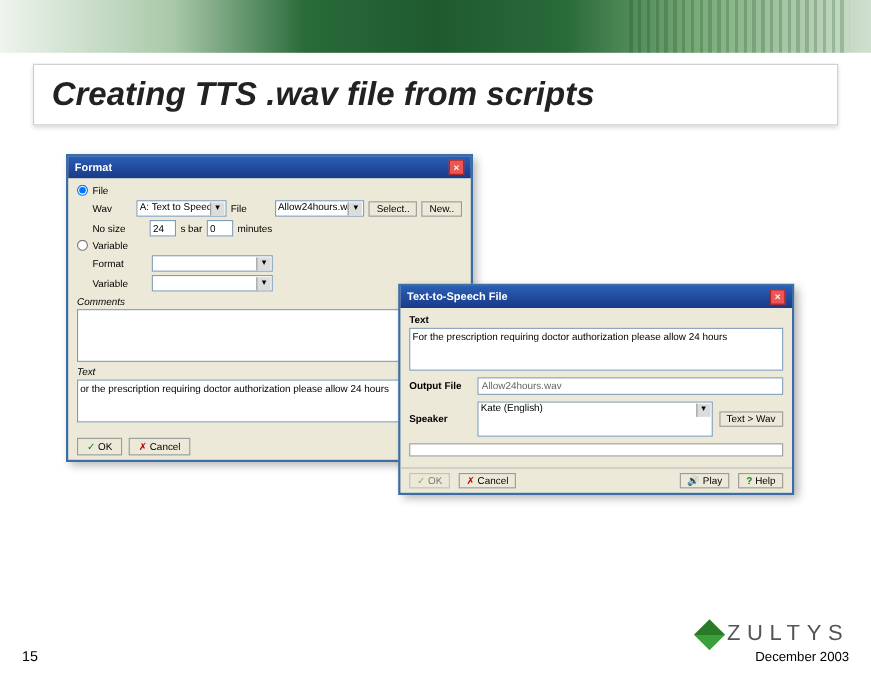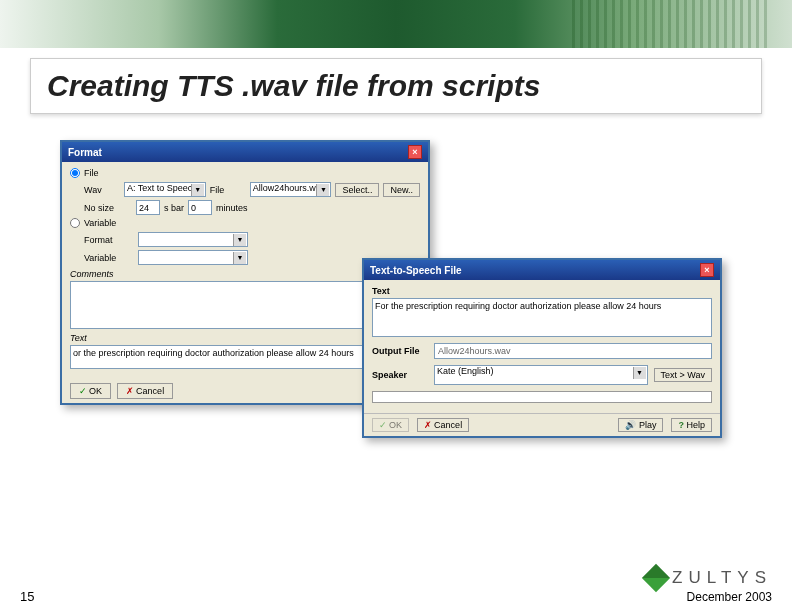--- a/index.html
+++ b/index.html
@@ -39,21 +39,21 @@
 .speaker-row { display:flex; align-items:center; gap:6px; margin:6px 0; }
 .progress { height:12px; background:#fff; border:1px solid #999; margin:4px 0; }
 .bot-row { display:flex; justify-content:space-between; padding:4px 8px; border-top:1px solid #bbb; }
 .bot-row .grp { display:flex; gap:8px; }
 .play-btn::before { content:'🔊 '; }
 .help-btn::before { content:'? '; color:#2a7a2a; font-weight:bold; }
 
 .footer { position: absolute; bottom: 8px; left: 0; right: 0; display: flex; justify-content: space-between; align-items: flex-end; padding: 0 20px; }
 .page-num { font-size: 13px; }
 .logo-area { display:flex; flex-direction:column; align-items:flex-end; gap:2px; }
-.logo { display:flex; align-items:center; gap:6px; font-size:17px; letter-spacing:6px; color:#555; font-weight:300; }
+.logo { display:flex; align-items:center; gap:6px; font-size:20px; letter-spacing:6px; color:#555; font-weight:300; }
 .logo-mark { width:20px; height:20px; background:linear-gradient(135deg,#2a7a2a 50%,#3aa03a 50%); transform:rotate(45deg); }
 .date { font-size:12px; }
 </style>
 </head>
 <body>
 
 <div class="top-banner"></div>
 
 <div class="title-box">
   <h1>Creating TTS .wav file from scripts</h1>
@@ -92,21 +92,21 @@
       <label style="min-width:50px">Format</label>
       <div class="select-box" style="width:110px"></div>
     </div>
     <div class="field-row">
       <label style="min-width:50px">Variable</label>
       <div class="select-box" style="width:110px"></div>
     </div>
     <div class="section-label">Comments</div>
     <div class="textarea-box"></div>
     <div class="section-label">Text</div>
-    <div class="textarea-box" style="height:24px"><span>or the prescription requiring doctor authorization please allow 24 hours</span></div>
+    <div class="textarea-box" style="height:39px"><span>or the prescription requiring doctor authorization please allow 24 hours</span></div>
   </div>
   <div class="btn-row">
     <button class="btn ok-btn">OK</button>
     <button class="btn cancel-btn">Cancel</button>
   </div>
 </div>
 
 <div class="tts-dlg">
   <div class="dlg-title">
     <span>Text-to-Speech File</span>
@@ -114,21 +114,21 @@
   </div>
   <div class="tts-body">
     <div style="font-weight:bold">Text</div>
     <div class="textarea-box" style="height:39px"><span>For the prescription requiring doctor authorization please allow 24 hours</span></div>
     <div class="out-row">
       <label>Output File</label>
       <input class="out-input" value="Allow24hours.wav" style="">
     </div>
     <div class="speaker-row">
       <label style="min-width:56px;font-weight:bold">Speaker</label>
-      <div class="select-box" style="flex:1;height:20px"><span>Kate (English)</span></div>
+      <div class="select-box" style="flex:1;height:32px"><span>Kate (English)</span></div>
       <button class="btn">Text &gt; Wav</button>
     </div>
     <div class="progress"></div>
   </div>
   <div class="bot-row">
     <div class="grp">
       <button class="btn ok-btn" style="opacity:0.5">OK</button>
       <button class="btn cancel-btn">Cancel</button>
     </div>
     <div class="grp">

